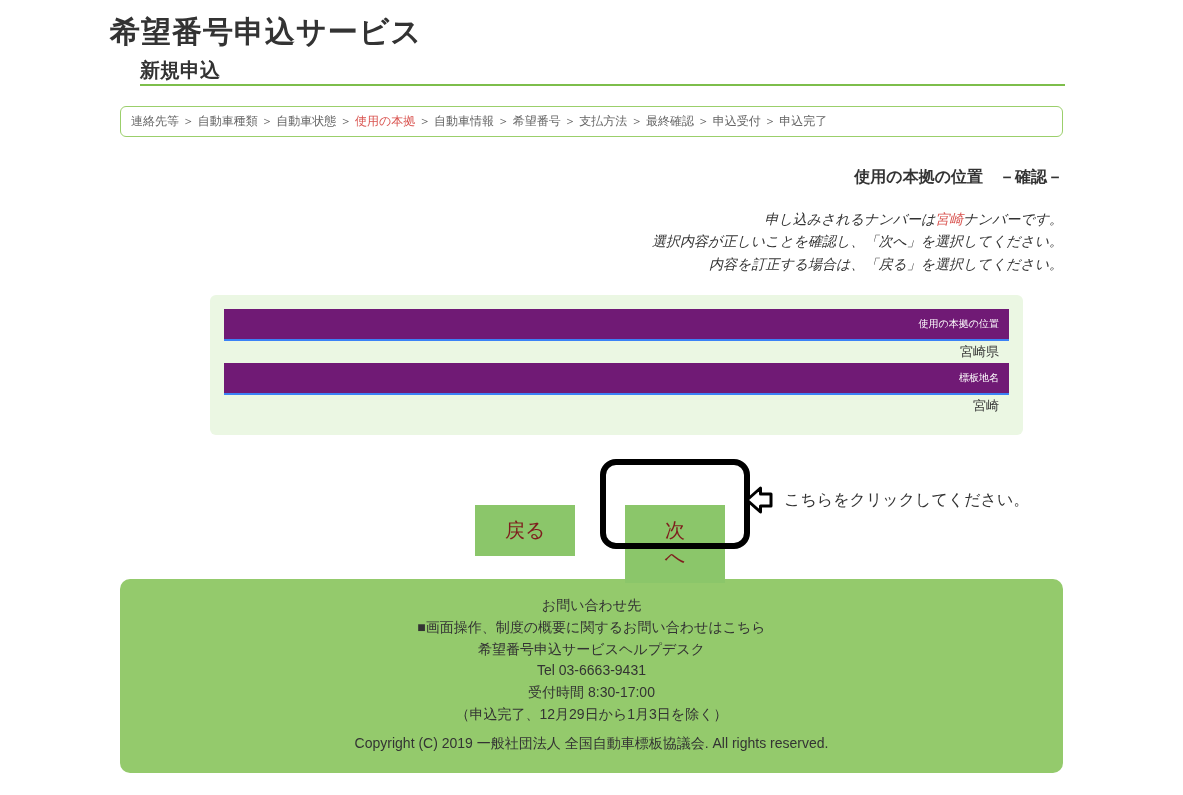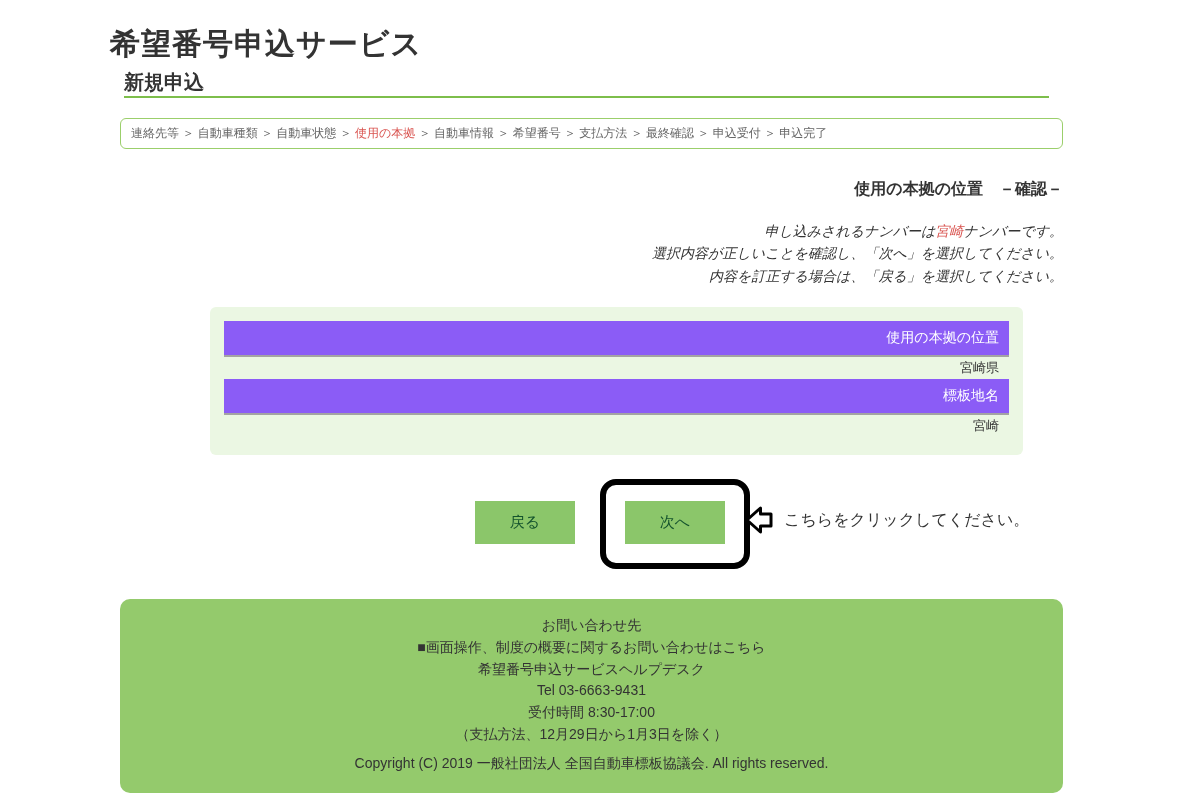--- a/index.html
+++ b/index.html
@@ -1,32 +1,32 @@
 <!DOCTYPE html>
 <html><head>
 <meta charset="utf-8">
 <style>
   * { margin: 0; padding: 0; box-sizing: border-box; }
   body { font-family: "MS PGothic", "Hiragino Kaku Gothic Pro", Meiryo, sans-serif; font-size: 14px; color: #333; background: #fff; }
   .page { width: 1183px; background: #fff; position: relative; }
-  .header { padding-left: 110px; padding-top: 24px; }
+  .header { padding-left: 110px; padding-top: 12px; }
   .header h1 { font-size: 30px; font-weight: bold; letter-spacing: 1px; }
-  .subtitle { font-size: 20px; font-weight: bold; border-bottom: 2px solid #7DBE4B; display: block; margin: 4px 0 0 14px; padding-bottom: 0px; width: 925px; }
+  .subtitle { font-size: 20px; font-weight: bold; border-bottom: 2px solid #7DBE4B; display: block; margin: 4px 0 0 30px; padding-bottom: 0px; width: 925px; }
   .breadcrumb { margin: 20px 120px 4px 120px; border: 1px solid #9bcf6b; border-radius: 6px; padding: 6px 10px; font-size: 12px; color: #666; }
   .breadcrumb span.sep { color: #666; }
   .breadcrumb .current { color: #d9534f; }
   .section { margin: 30px 120px 16px 160px; text-align: right; }
   .section-title { font-size: 16px; font-weight: bold; margin-bottom: 20px; }
   .instructions { font-size: 14px; line-height: 1.6; font-style: italic; }
   .instructions .highlight { color: #d9534f; }
   .confirm-box { margin: 20px 40px 0 50px; background: #ebf7e3; border-radius: 6px; padding: 14px 14px 18px 14px; }
-  .confirm-header { background: #8b5cf6; color: #fff; font-size: 14px; padding: 8px 10px; border-bottom: 2px solid #a3a3a3; }
+  .confirm-header { background: #701a75; color: #fff; font-size: 10px; padding: 8px 10px; border-bottom: 2px solid #3b82f6; }
   .confirm-value { padding: 2px 10px; font-size: 13px; }
   .button-row { position: relative; margin-top: 24px; height: 90px; }
-  .btn { display: inline-block; border: none; font-size: 15px; padding: 12px 30px; cursor: pointer; color: #14532d; min-width: 100px; text-align: center; }
+  .btn { display: inline-block; border: none; font-size: 20px; padding: 12px 30px; cursor: pointer; color: #7f1d1d; min-width: 100px; text-align: center; margin-top: 24px; }
   .btn-back { background: #8bc66a; position: absolute; left: 475px; top: 22px; }
   .btn-next { background: #8bc66a; position: absolute; left: 625px; top: 22px; width: 100px; }
   .next-emphasis { position: absolute; left: 600px; top: 0; width: 150px; height: 90px; border: 6px solid #000; border-radius: 16px; pointer-events: none; }
   .arrow-wrap { position: absolute; left: 744px; top: 26px; display: flex; align-items: center; }
   .arrow-icon { width: 30px; height: 30px; }
   .arrow-text { font-size: 16px; margin-left: 10px; }
   .footer { margin: 30px 120px 0 120px; background: #94ca6c; border-radius: 10px; text-align: center; font-size: 14px; color: #333; padding: 16px 10px 18px 10px; line-height: 1.55; }
   .footer .copyright { margin-top: 8px; }
 </style>
 </head>
@@ -70,17 +70,17 @@
       <span class="arrow-text">こちらをクリックしてください。</span>
     </div>
   </div>
 
   <div class="footer">
     <div>お問い合わせ先</div>
     <div>■画面操作、制度の概要に関するお問い合わせはこちら</div>
     <div>希望番号申込サービスヘルプデスク</div>
     <div>Tel 03-6663-9431</div>
     <div>受付時間 8:30-17:00</div>
-    <div>（支払方法、12月29日から1月3日を除く）</div>
+    <div>（申込完了、12月29日から1月3日を除く）</div>
     <div class="copyright">Copyright (C) 2019 一般社団法人 全国自動車標板協議会. All rights reserved.</div>
   </div>
 
 </div>
 
 </body></html>

